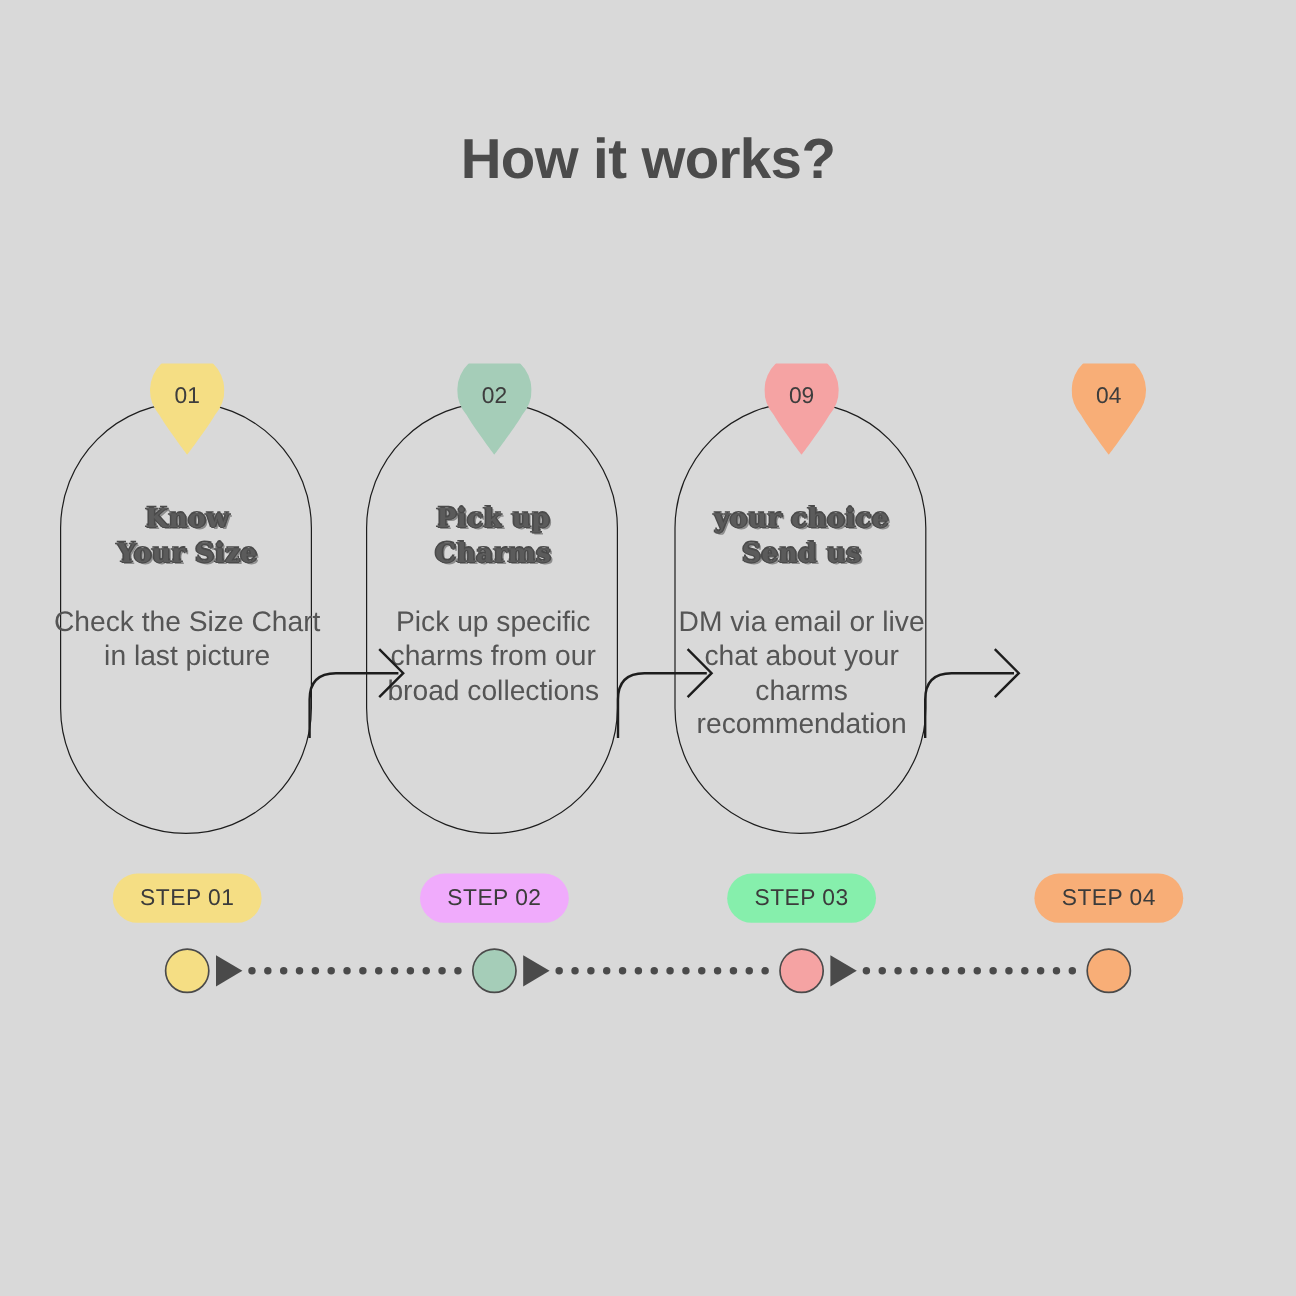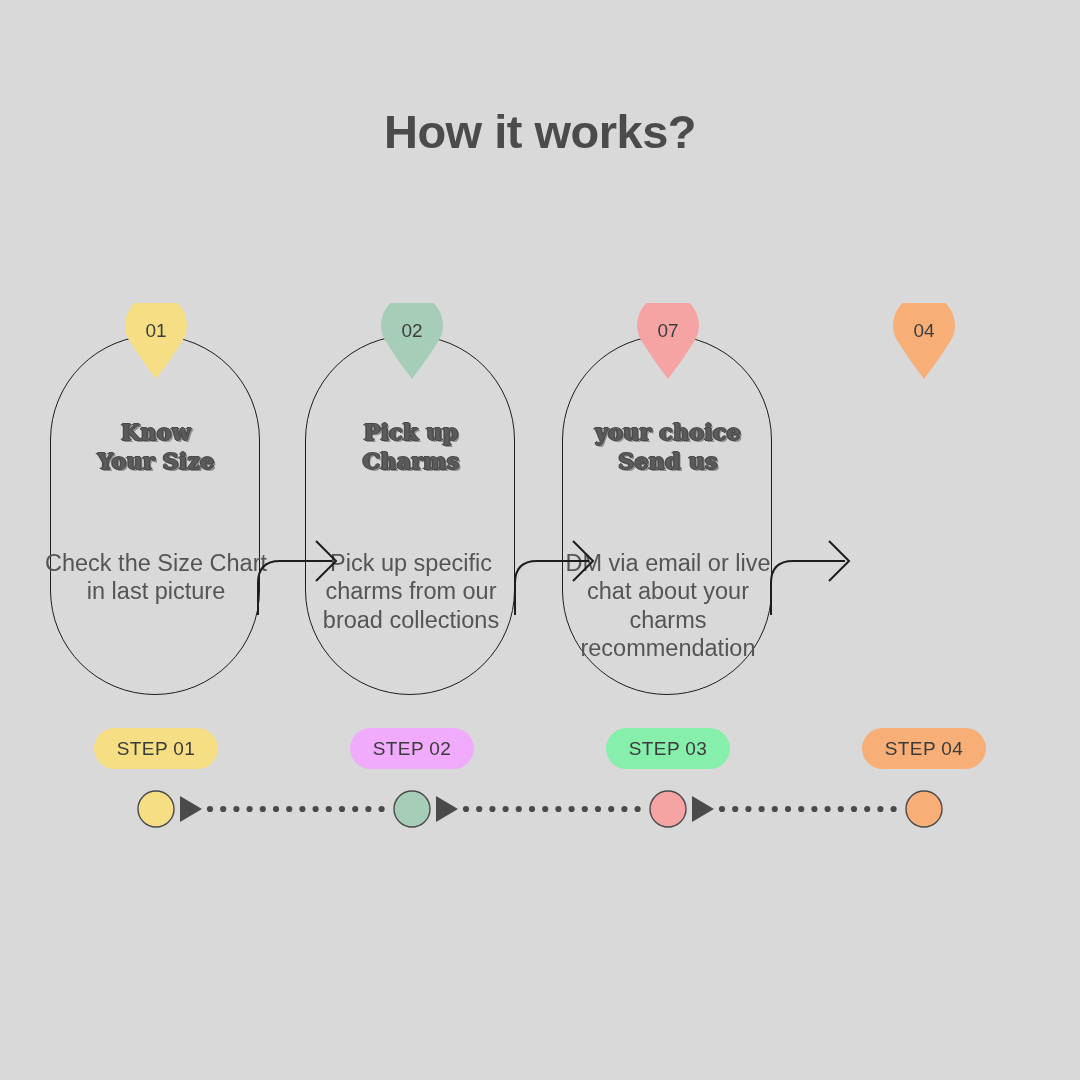--- a/index.html
+++ b/index.html
@@ -21,21 +21,21 @@
 
   
   .card{
     position:absolute;top:335px;width:210px;height:360px;
     border:1.6px solid #1d1d1d;
     border-radius:105px/105px;
     box-sizing:border-box;
   }
   .card-body{
     position:absolute;left:-14px;width:238px;top:0;height:360px;
-    display:flex;flex-direction:column;align-items:center;gap:45px;
+    display:flex;flex-direction:column;align-items:center;
   }
   .c-head{
     width:240px;text-align:center;
     font-family:"DejaVu Serif",serif;
     font-weight:bold;font-size:22px;line-height:1.32;
     color:#5b5b5b;
     letter-spacing:0.3px;
     text-shadow:
       1.3px 0 0 #4a4a4a, -1.3px 0 0 #4a4a4a,
       0 1.3px 0 #4a4a4a, 0 -1.3px 0 #4a4a4a,
@@ -119,21 +119,21 @@
           <div>your choice</div>
           <div>Send us</div>
         </div>
       <div class="c-text" style="margin-top:28px;">DM via email or live chat about your charms recommendation</div>
     </div>
   </div>
   <div class="pin" style="left:637px;">
     <svg width="62" height="76" viewBox="0 0 62 76">
       <path d="M31 76 C31 76 13 52 8 43 A31 31 0 1 1 54 43 C49 52 31 76 31 76 Z" fill="#f5a3a3"></path>
     </svg>
-    <div class="num">07</div>
+    <div class="num">09</div>
   </div>
 
   <div class="pin" style="left:893px;">
     <svg width="62" height="76" viewBox="0 0 62 76">
       <path d="M31 76 C31 76 13 52 8 43 A31 31 0 1 1 54 43 C49 52 31 76 31 76 Z" fill="#f8ae77"></path>
     </svg>
     <div class="num">04</div>
   </div>
 
   <div class="connector" style="left:248px;">

